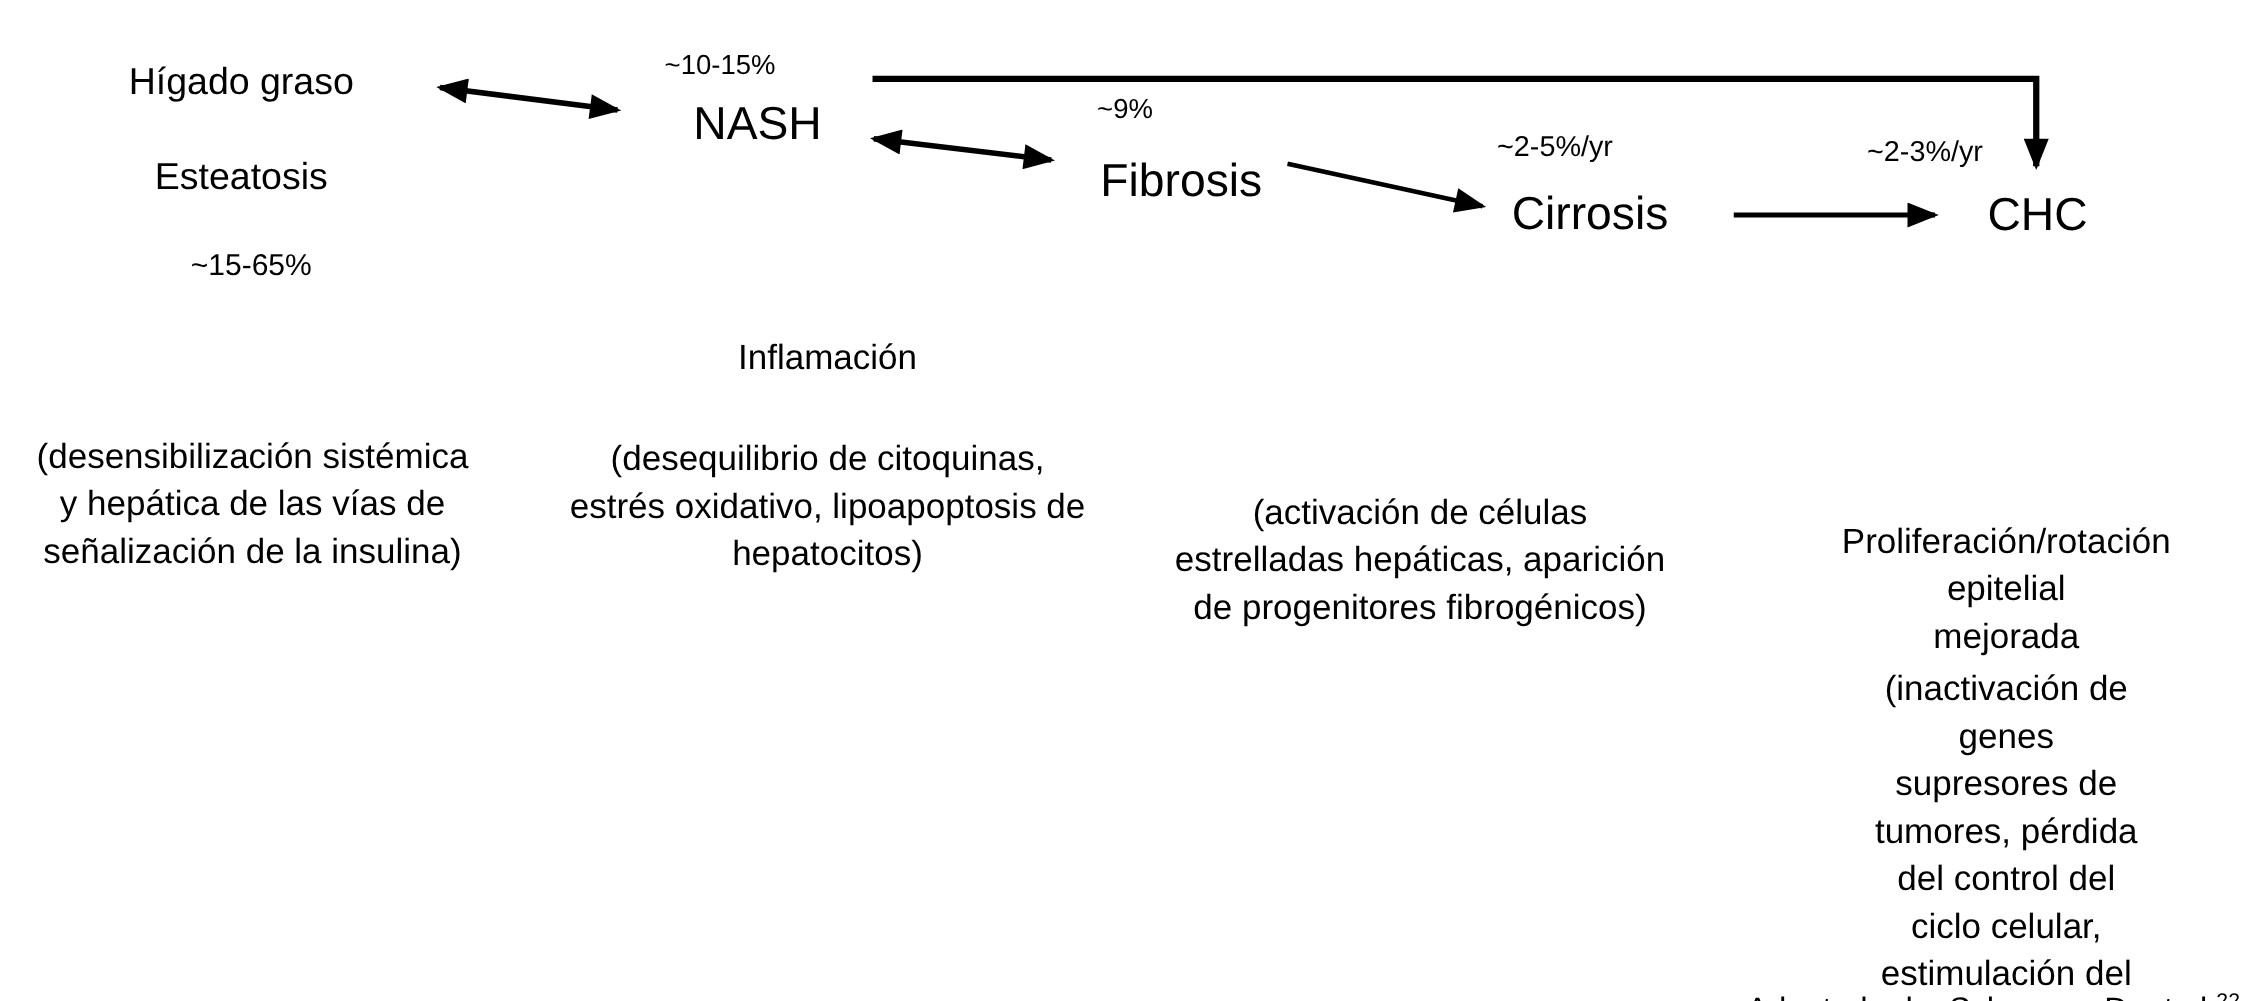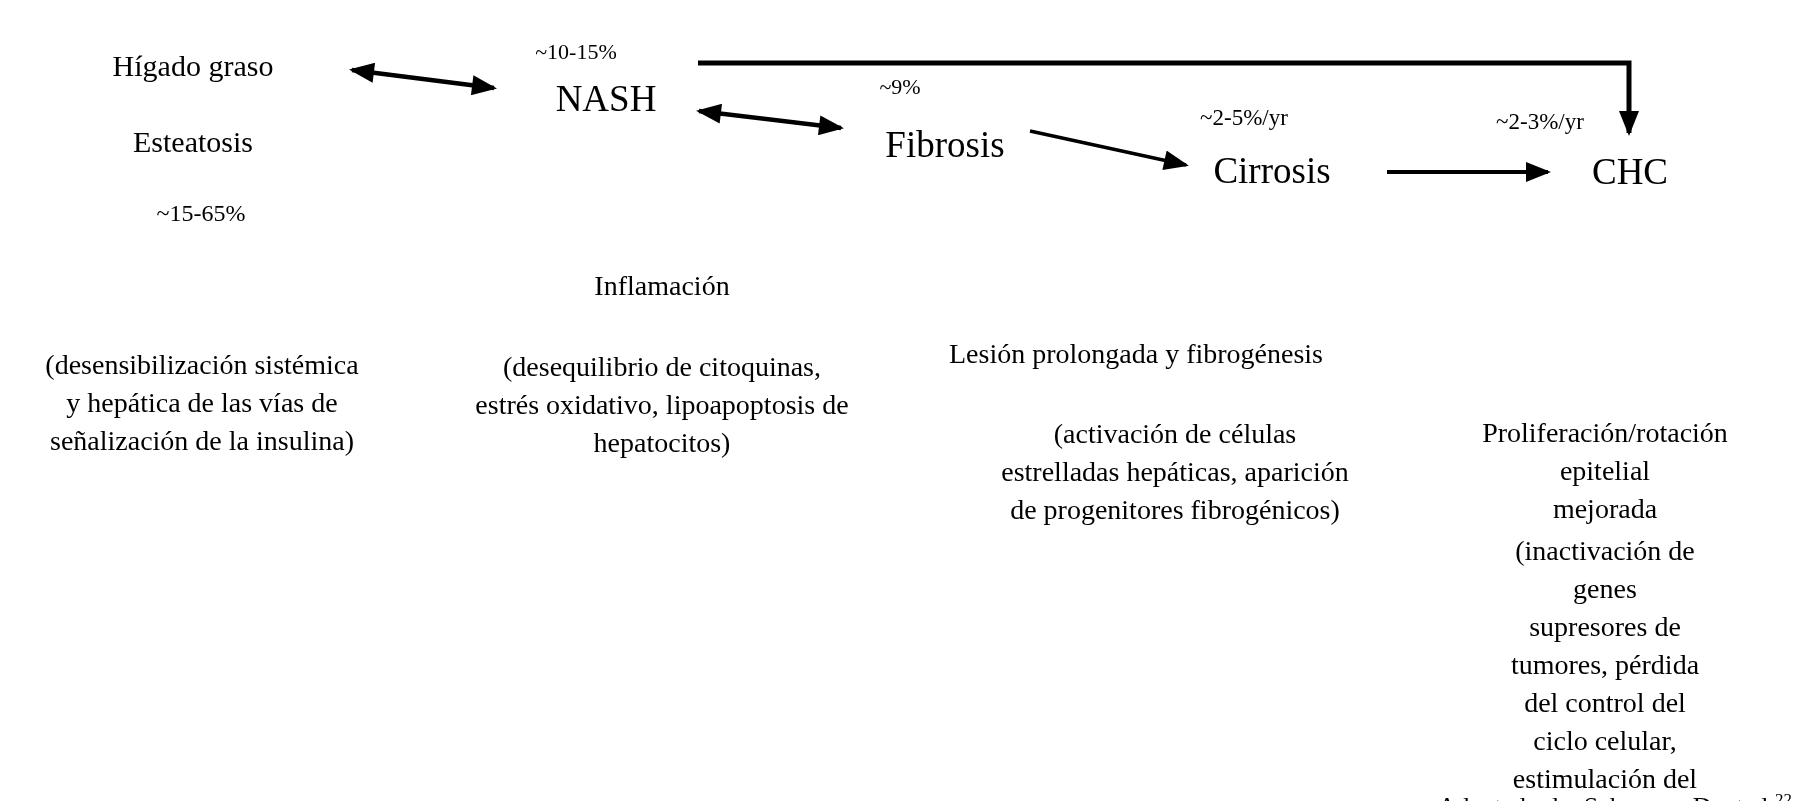--- a/index.html
+++ b/index.html
@@ -5,21 +5,21 @@
   html, body {
     margin: 0;
     padding: 0;
     background: #ffffff;
   }
   #canvas {
     position: relative;
     width: 1800px;
     height: 801px;
     background: #ffffff;
-    font-family: Liberation Serif, serif;
+    font-family: Liberation Sans, sans-serif;
     color: #000000;
     overflow: hidden;
   }
   #arrow-layer {
     position: absolute;
     left: 0; top: 0;
     width: 1800px; height: 801px;
   }
   .abs {
     position: absolute;
@@ -125,22 +125,21 @@
 
   <div class="abs cx desc-detail" style="left:202px; top:346px;">(desensibilización sistémica
 y hepática de las vías de
 señalización de la insulina)</div>
 
   <div class="abs cx desc-title" style="left:662px; top:267px;">Inflamación</div>
   <div class="abs cx desc-detail" style="left:662px; top:348px;">(desequilibrio de citoquinas,
 estrés oxidativo, lipoapoptosis de
 hepatocitos)</div>
 
-  <div class="abs cx desc-title" style="left:1136px; top:335px;">Lesión prolongada y fibrogénesis</div>
-  <div class="abs cx desc-detail" style="left:1136px; top:415px;margin-left:39px;">(activación de células
+  <div class="abs cx desc-detail" style="left:1136px; top:391px;">(activación de células
 estrelladas hepáticas, aparición
 de progenitores fibrogénicos)</div>
 
   <div class="abs cx desc-title" style="left:1605px; top:414px;">Proliferación/rotación epitelial
 mejorada</div>
   <div class="abs cx desc-detail" style="left:1605px; top:532px;">(inactivación de genes
 supresores de tumores, pérdida
 del control del ciclo celular,
 estimulación del crecimiento
 epitelial por hiperinsulinemia)</div>

